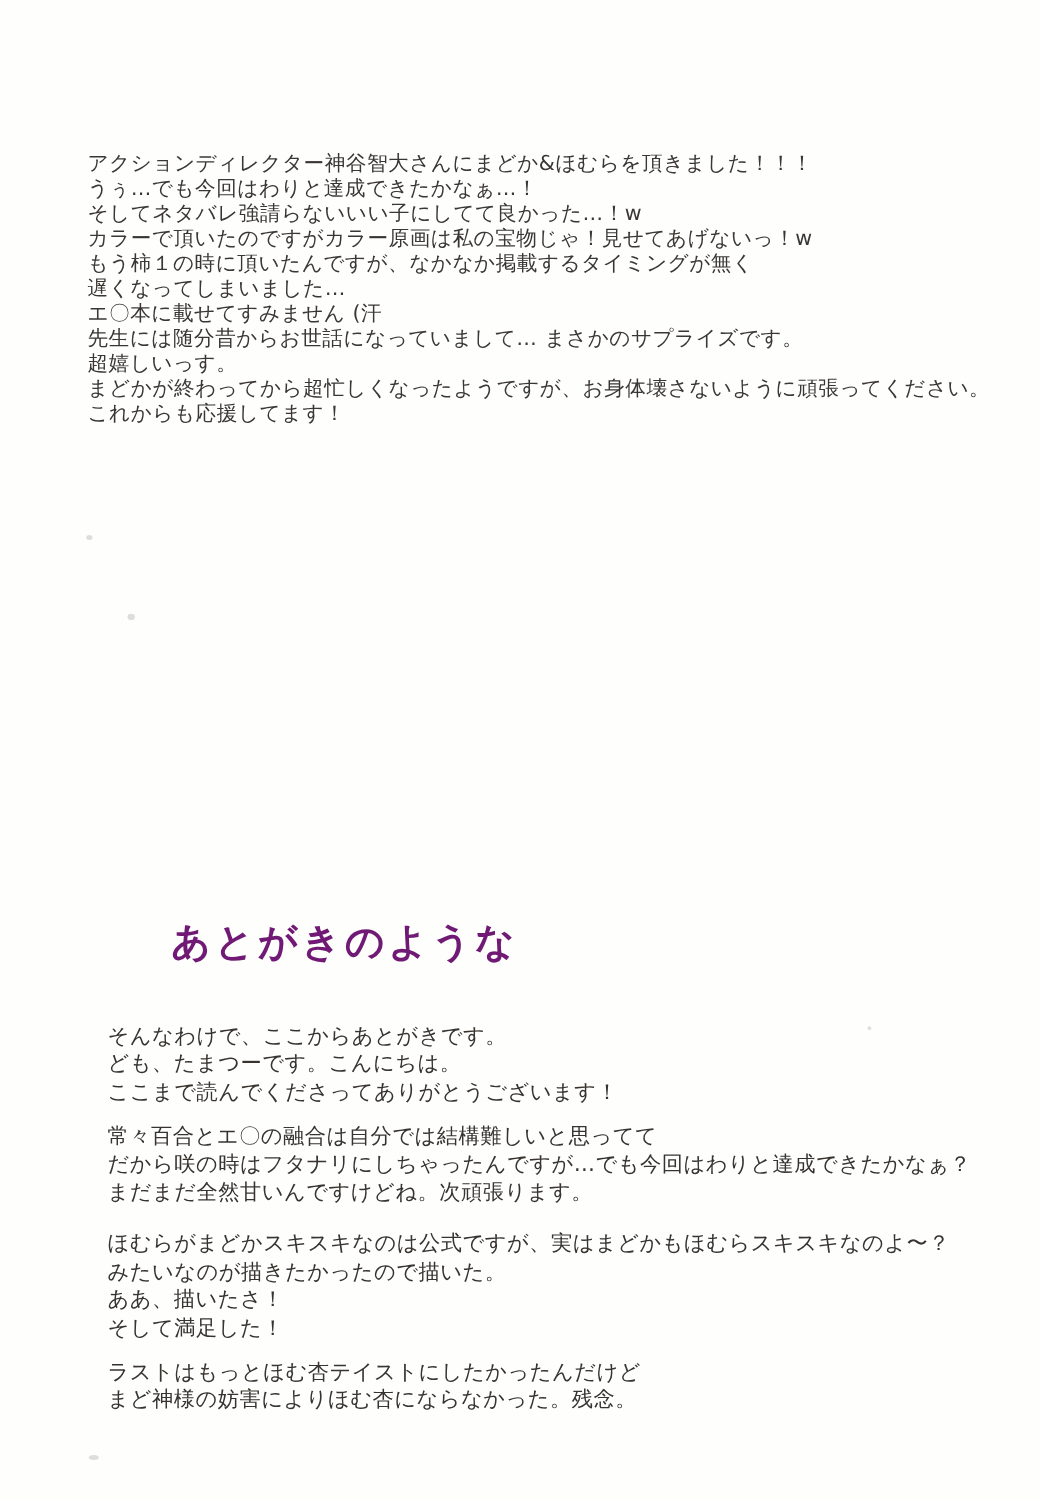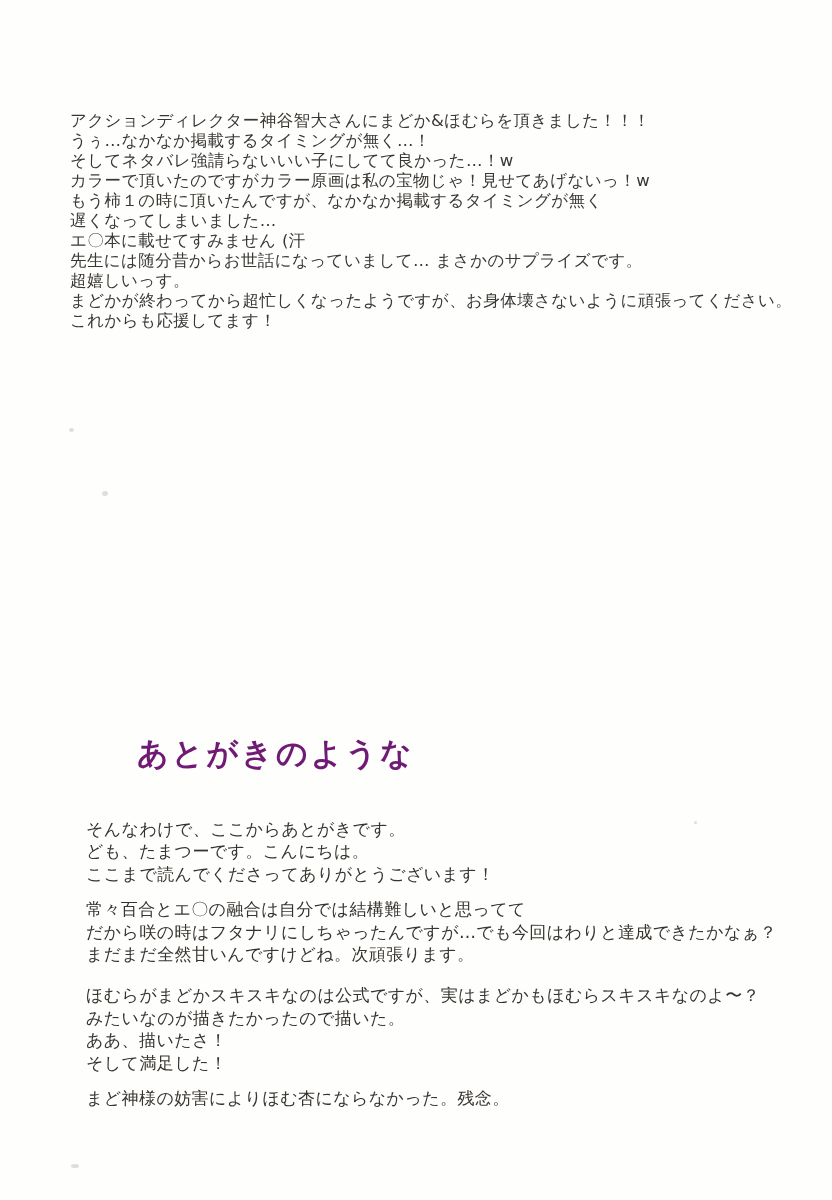--- a/index.html
+++ b/index.html
@@ -20,21 +20,21 @@
     background: #fefefd;
     color: #34312d;
   }
   .text-line {
     white-space: pre;
     letter-spacing: 0.4px;
   }
   .opening-block {
     position: absolute;
     left: 70px;
-    top: 111px;
+    top: 121px;
     font-size: 16.5px;
     line-height: 20px;
     font-weight: 500;
     color: #3a3733;
   }
   .afterword-heading {
     position: absolute;
     left: 137px;
     top: 733px;
     font-size: 31px;
@@ -63,21 +63,21 @@
     opacity: 0.45;
   }
 </style>
 </head>
 <body>
 
 <div class="page">
 
   <div class="opening-block">
     <div class="text-line">アクションディレクター神谷智大さんにまどか&amp;ほむらを頂きました！！！</div>
-    <div class="text-line">うぅ…なかなか掲載するタイミングが無く…！</div>
+    <div class="text-line">うぅ…でも今回はわりと達成できたかなぁ…！</div>
     <div class="text-line">そしてネタバレ強請らないいい子にしてて良かった…！w</div>
     <div class="text-line">カラーで頂いたのですがカラー原画は私の宝物じゃ！見せてあげないっ！w</div>
     <div class="text-line">もう柿１の時に頂いたんですが、なかなか掲載するタイミングが無く</div>
     <div class="text-line">遅くなってしまいました…</div>
     <div class="text-line">エ〇本に載せてすみません (汗</div>
     <div class="text-line">先生には随分昔からお世話になっていまして… まさかのサプライズです。</div>
     <div class="text-line">超嬉しいっす。</div>
     <div class="text-line">まどかが終わってから超忙しくなったようですが、お身体壊さないように頑張ってください。</div>
     <div class="text-line">これからも応援してます！</div>
   </div>
@@ -95,20 +95,21 @@
       <div class="text-line">だから咲の時はフタナリにしちゃったんですが…でも今回はわりと達成できたかなぁ？</div>
       <div class="text-line">まだまだ全然甘いんですけどね。次頑張ります。</div>
     </div>
     <div class="para gap-lg">
       <div class="text-line">ほむらがまどかスキスキなのは公式ですが、実はまどかもほむらスキスキなのよ〜？</div>
       <div class="text-line">みたいなのが描きたかったので描いた。</div>
       <div class="text-line">ああ、描いたさ！</div>
       <div class="text-line">そして満足した！</div>
     </div>
     <div class="para">
+      <div class="text-line">ラストはもっとほむ杏テイストにしたかったんだけど</div>
       <div class="text-line">まど神様の妨害によりほむ杏にならなかった。残念。</div>
     </div>
   </div>
 
   <div class="speck" style="left:69px; top:428px; width:5px; height:4px;"></div>
   <div class="speck" style="left:102px; top:491px; width:6px; height:5px;"></div>
   <div class="speck" style="left:71px; top:1164px; width:8px; height:4px;"></div>
   <div class="speck" style="left:694px; top:821px; width:3px; height:3px;"></div>
 </div>
 

